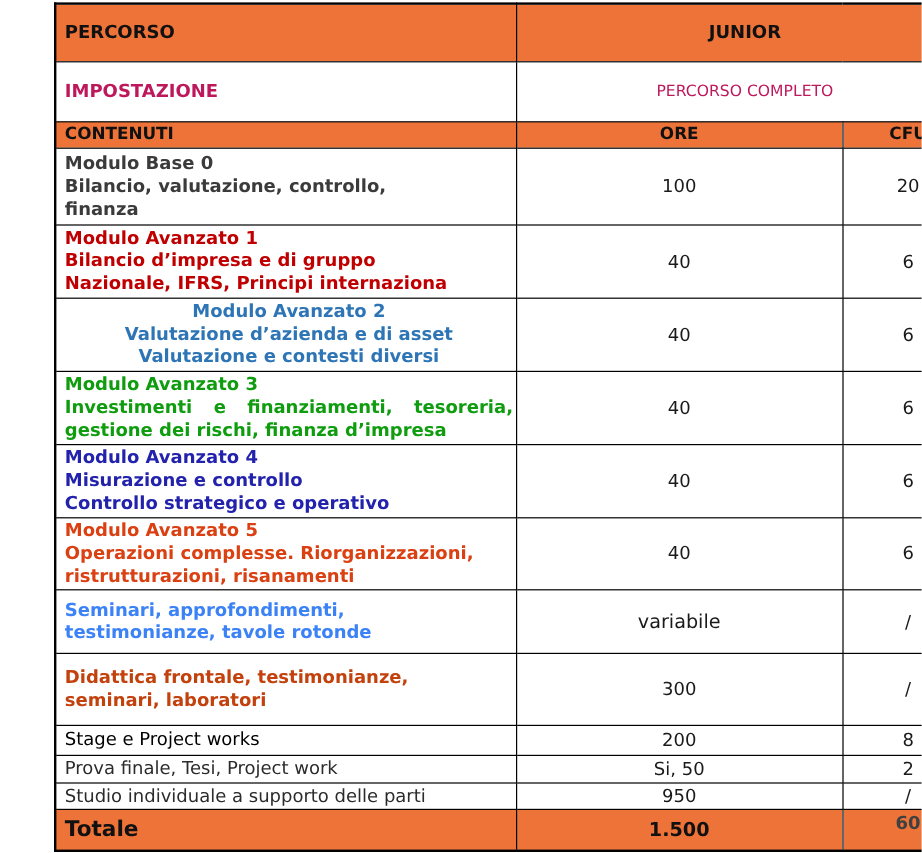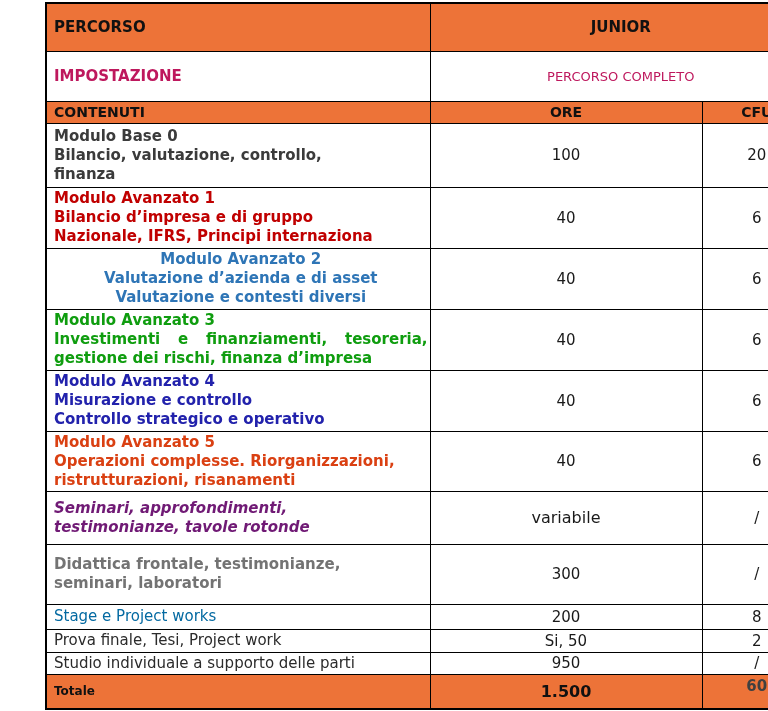--- a/index.html
+++ b/index.html
@@ -66,21 +66,21 @@
   
   tr[data-row-id="seminari"] td.ore-cell{font-size:16px;}
   
   tr[data-row-id="stage"] td.content-cell,
   tr[data-row-id="prova-finale"] td.content-cell,
   tr[data-row-id="studio-individuale"] td.content-cell{
     font-weight:normal;color:#2b2b2b;
   }
   
   tr[data-row-id="totale"] td{background:var(--orange);}
-  tr[data-row-id="totale"] td.content-cell{font-size:12px;color:#111;}
+  tr[data-row-id="totale"] td.content-cell{font-size:18px;color:#111;}
   tr[data-row-id="totale"] td.ore-cell{font-weight:bold;font-size:16px;color:#111;}
   tr[data-row-id="totale"] td.cfu-cell{
     font-weight:bold;font-size:15px;color:#404040;
     vertical-align:top;padding-top:2px;
   }
 </style>
 </head>
 <body>
 
 <div class="page">
@@ -154,37 +154,37 @@
         <tr data-row-id="modulo-avanzato-5">
           <td class="content-cell" style="color: rgb(218, 64, 18);">
             <div class="cell-line">Modulo Avanzato 5</div>
             <div class="cell-line">Operazioni complesse. Riorganizzazioni,</div>
             <div class="cell-line">ristrutturazioni, risanamenti</div>
           </td>
           <td class="ore-cell">40</td>
           <td class="cfu-cell">6</td>
         </tr>
         <tr data-row-id="seminari">
-          <td class="content-cell" style="color: #701a75; font-style: italic;">
+          <td class="content-cell" style="color: #3b82f6;">
             <div class="cell-line">Seminari, approfondimenti,</div>
             <div class="cell-line">testimonianze, tavole rotonde</div>
           </td>
           <td class="ore-cell">variabile</td>
           <td class="cfu-cell">/</td>
         </tr>
         <tr data-row-id="didattica">
-          <td class="content-cell" style="color: #737373;">
+          <td class="content-cell" style="color: #c2410c;">
             <div class="cell-line">Didattica frontale, testimonianze,</div>
             <div class="cell-line">seminari, laboratori</div>
           </td>
           <td class="ore-cell">300</td>
           <td class="cfu-cell">/</td>
         </tr>
         <tr data-row-id="stage">
-          <td class="content-cell" style="color: #0369a1;">
+          <td class="content-cell" style="color: #000000;">
             <div class="cell-line">Stage e Project works</div>
           </td>
           <td class="ore-cell">200</td>
           <td class="cfu-cell">8</td>
         </tr>
         <tr data-row-id="prova-finale">
           <td class="content-cell" style="color: rgb(43, 43, 43);">
             <div class="cell-line">Prova finale, Tesi, Project work</div>
           </td>
           <td class="ore-cell">Si, 50</td>

